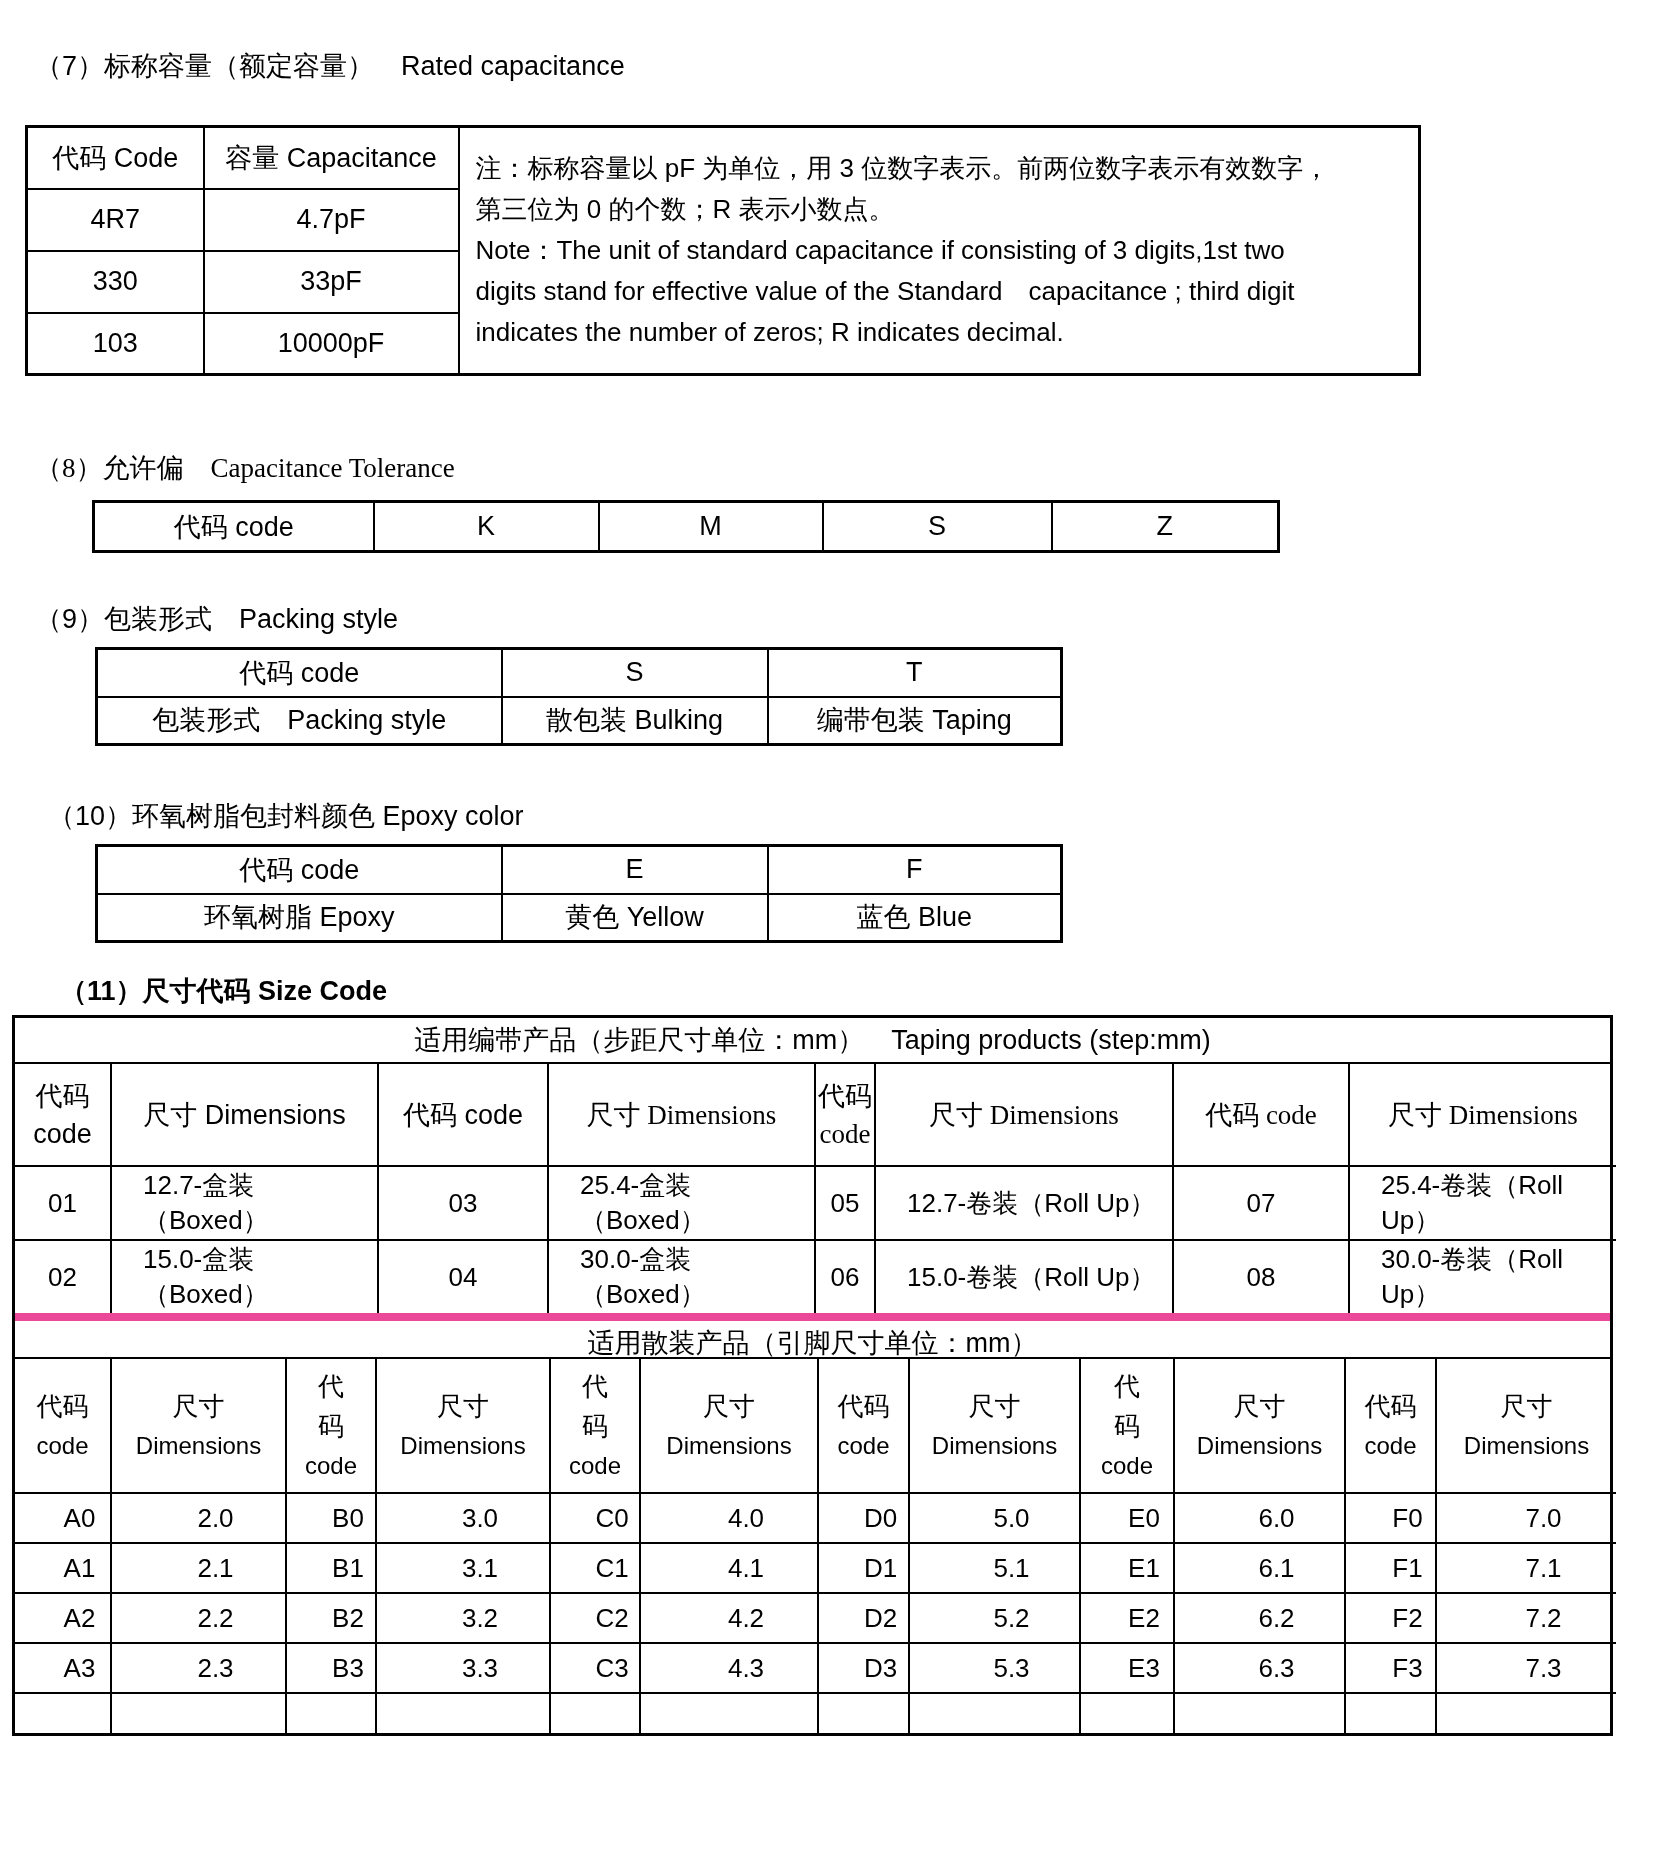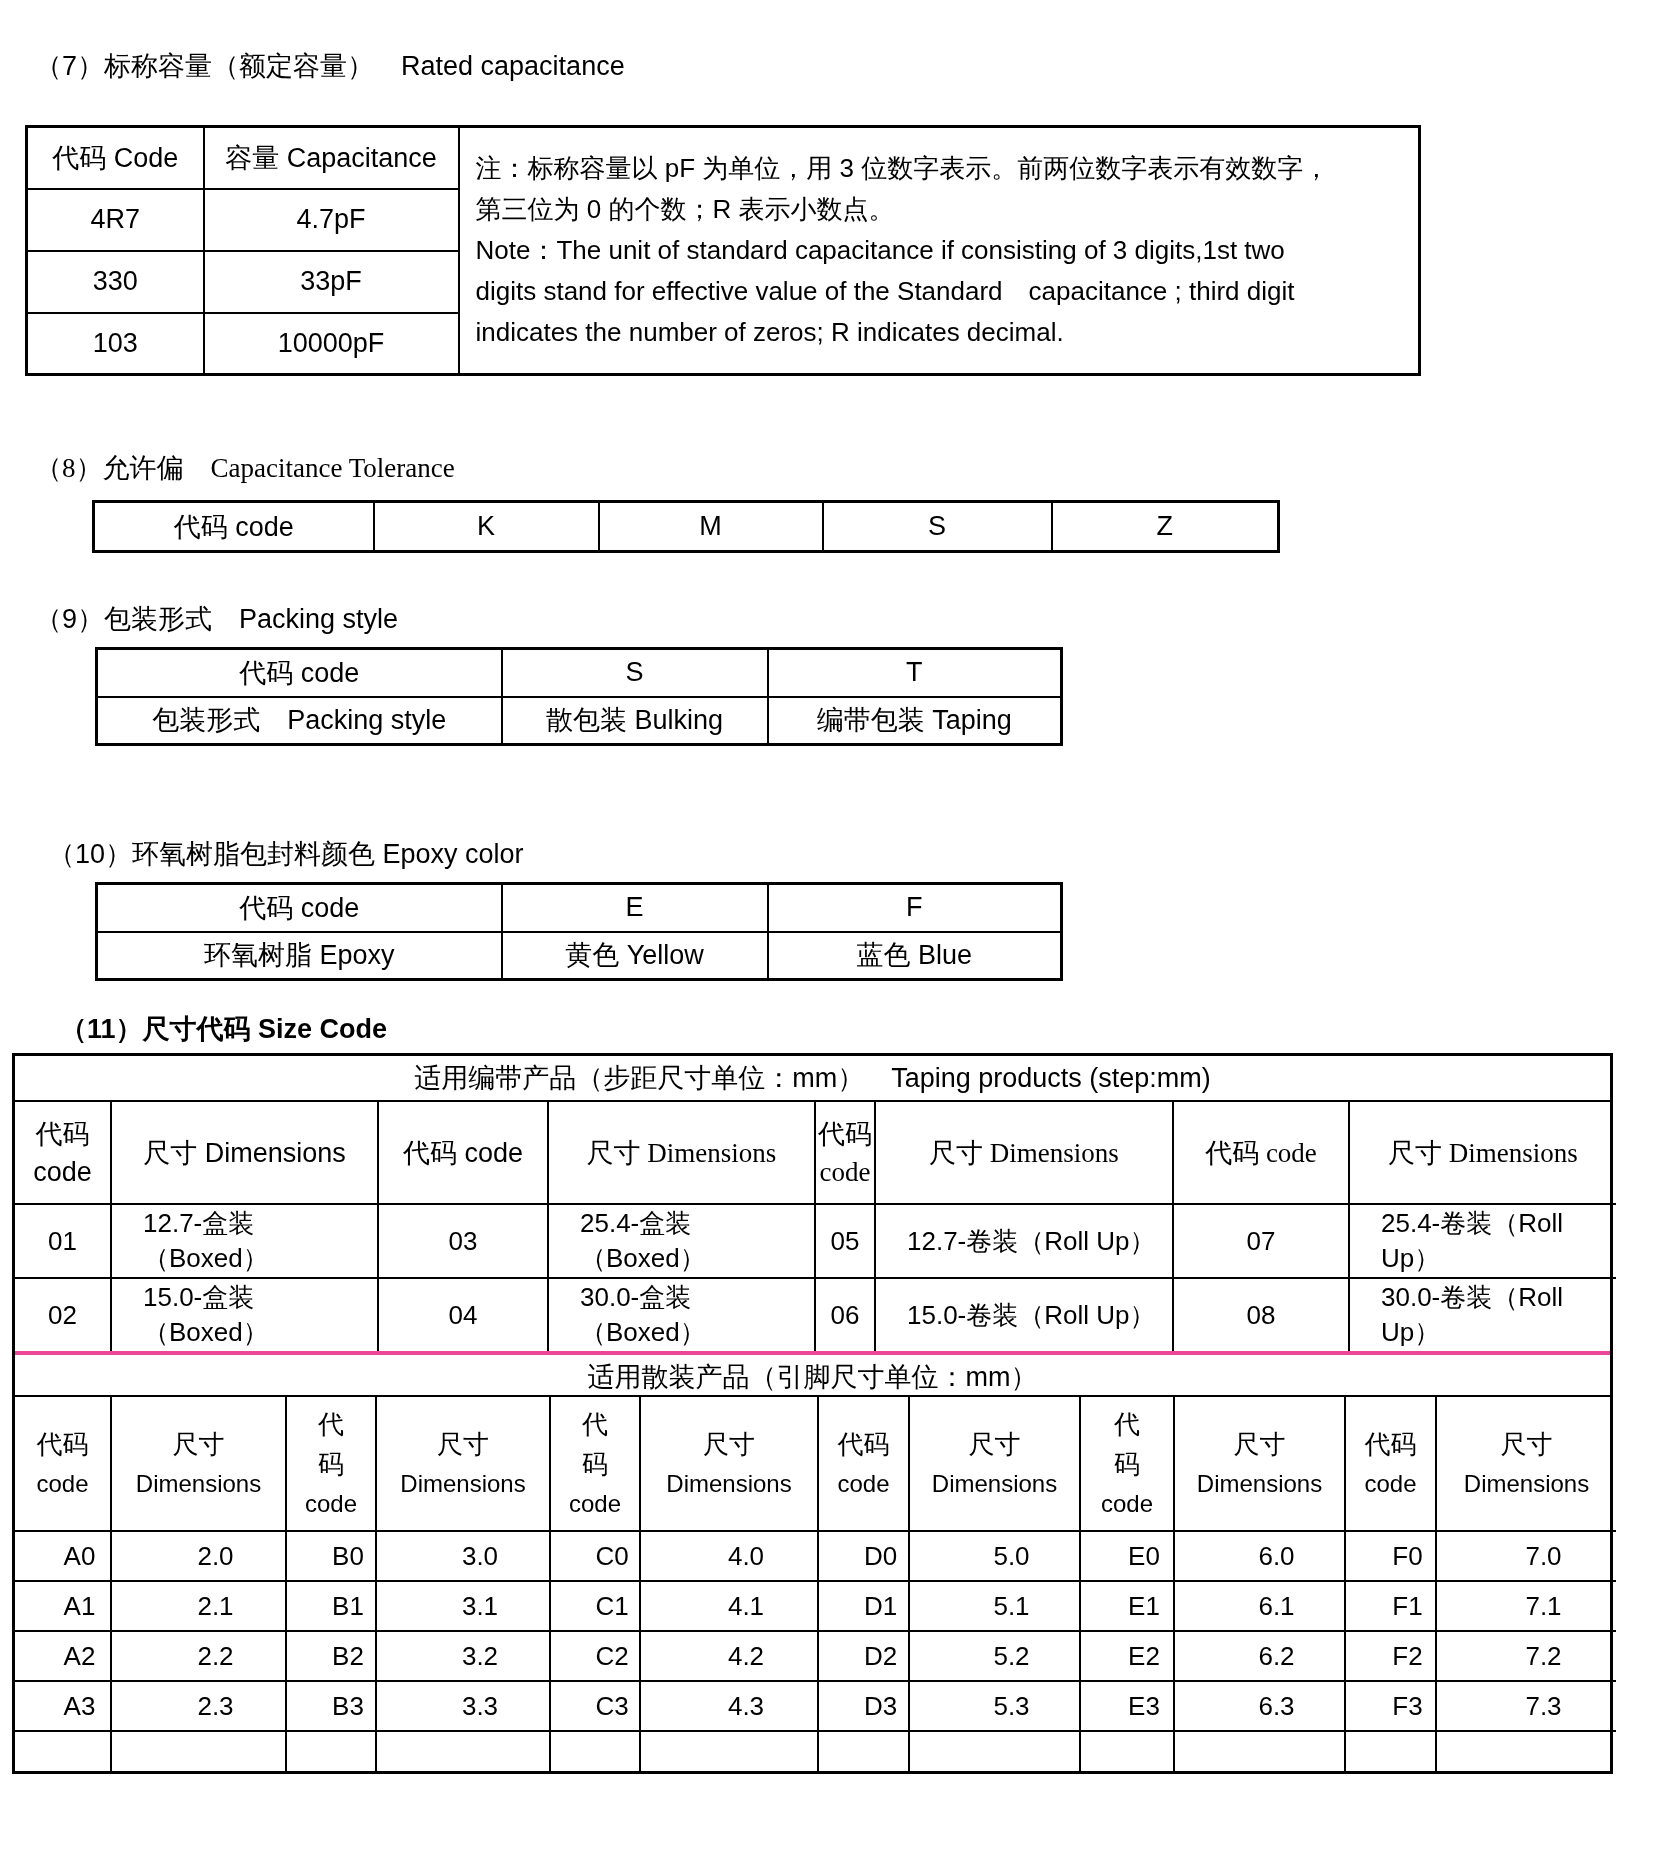--- a/index.html
+++ b/index.html
@@ -21,21 +21,21 @@
   .logo-cn { position:absolute; left:150px; top:12px; font-size:42px; font-weight:bold; letter-spacing:3px; }
   .logo-en { position:absolute; left:152px; top:58px; font-size:31px; font-weight:bold; letter-spacing:2px; }
   .hdr-title { position:absolute; right:340px; top:38px; font-size:33px; font-weight:bold; letter-spacing:1px; }
   .hdr-rule { position:absolute; left:312px; top:88px; width:1048px; height:6px; background:#000; }
 
   
   .sec-title { font-size:27px; line-height:32px; white-space:pre; }
   #t7-title  { margin:50px 0 0 35px; }
   #t8-title  { margin:76px 0 0 35px;font-family:Liberation Serif, serif; }
   #t9-title  { margin:50px 0 0 35px; }
-  #t10-title { margin:92px 0 0 48px; }
+  #t10-title { margin:54px 0 0 48px; }
   #t11-title { margin:32px 0 0 60px;font-weight:bold; }
 
   
   table { border-collapse: collapse; table-layout: fixed; }
   td { border:2px solid #000; text-align:center; font-size:27px; overflow:hidden; }
 
   
   .rated { margin:43px 0 0 25px; width:1393px; border:3px solid #000; }
   .rated td { height:62px; }
   .rated .note-cell {
@@ -51,21 +51,21 @@
   
   .two-row { margin:12px 0 0 95px; width:965px; border:3px solid #000; }
   .two-row td { height:48px; }
 
   
   .size-wrap { margin:8px 0 0 12px; width:1601px; border:3px solid #000; }
   .size-banner {
     height:46px; line-height:44px; text-align:center;
     font-size:27px; border-bottom:2px solid #000;
   }
-  .size-banner.mid { border-top:4px solid #ec4899; }
+  .size-banner.mid { border-top:8px solid #ec4899; }
   .size-wrap table { width:100%; border-style:hidden; }
   .taping td.h { height:102px; font-size:27px; }
   .taping td.d { height:50px; font-size:26px; }
   .taping td.d.dim { text-align:left; padding-left:31px; }
   .bulk td.h { height:134px; font-size:26px; line-height:40px; vertical-align:middle; }
   .bulk td.h .en { font-size:24px; }
   .bulk td.d { height:50px; font-size:26px;padding-left:35px; }
   .bulk td.stub { height:40px; }
   .serif { font-family:"Liberation Serif", serif; }
   .two-line div { line-height:38px; }

